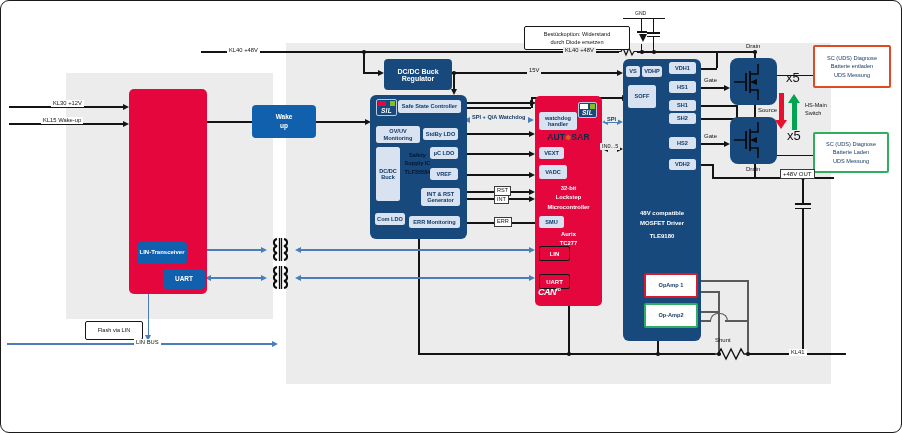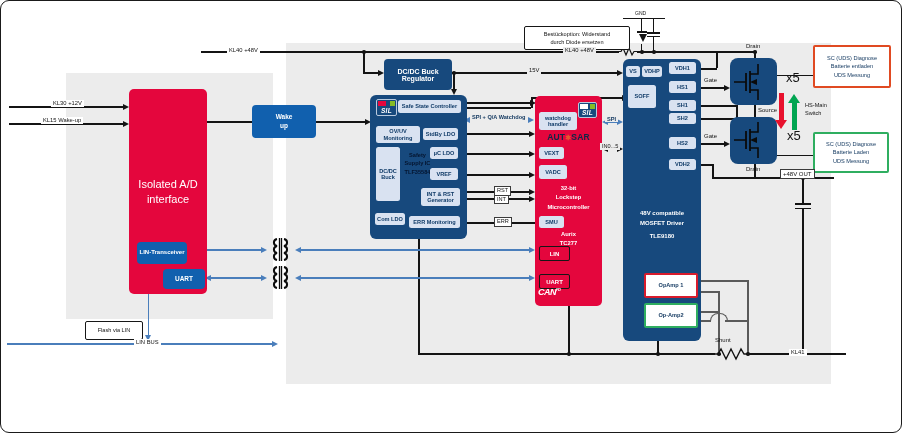--- a/index.html
+++ b/index.html
@@ -204,24 +204,20 @@
     <line x1="16.5" y1="0" x2="16.5" y2="23" stroke="#0a0a0a" stroke-width="1.3"></line>
   </svg>
   <svg style="left:264px;top:265px" width="30" height="23" viewBox="0 0 30 23">
     <path d="M12,1 a4,3.6 0 0 0 0,7 a4,3.6 0 0 0 0,7 a4,3.6 0 0 0 0,7" fill="none" stroke="#0a0a0a" stroke-width="2"></path>
     <path d="M19,1 a4,3.6 0 0 1 0,7 a4,3.6 0 0 1 0,7 a4,3.6 0 0 1 0,7" fill="none" stroke="#0a0a0a" stroke-width="2"></path>
     <line x1="14.5" y1="0" x2="14.5" y2="23" stroke="#0a0a0a" stroke-width="1.3"></line>
     <line x1="16.5" y1="0" x2="16.5" y2="23" stroke="#0a0a0a" stroke-width="1.3"></line>
   </svg>
 
   <div class="rbk" style="left:128px;top:88px;width:78px;height:205px">
-    <div class="wt" style="left:0;right:0;top:88px;font-size:11px">
-      <span style="display:block">Isolated A/D</span>
-      <span style="display:block">interface</span>
-    </div>
     <div class="mb" style="left:8px;top:153px;width:50px;height:22px;font-size:6px">
       <span>LIN-Transceiver</span>
     </div>
     <div class="mb" style="left:34px;top:180px;width:42px;height:20px">
       <span>UART</span>
     </div>
   </div>
 
   <div class="mb" style="left:251px;top:104px;width:64px;height:33px">
     <span>Wake</span>

